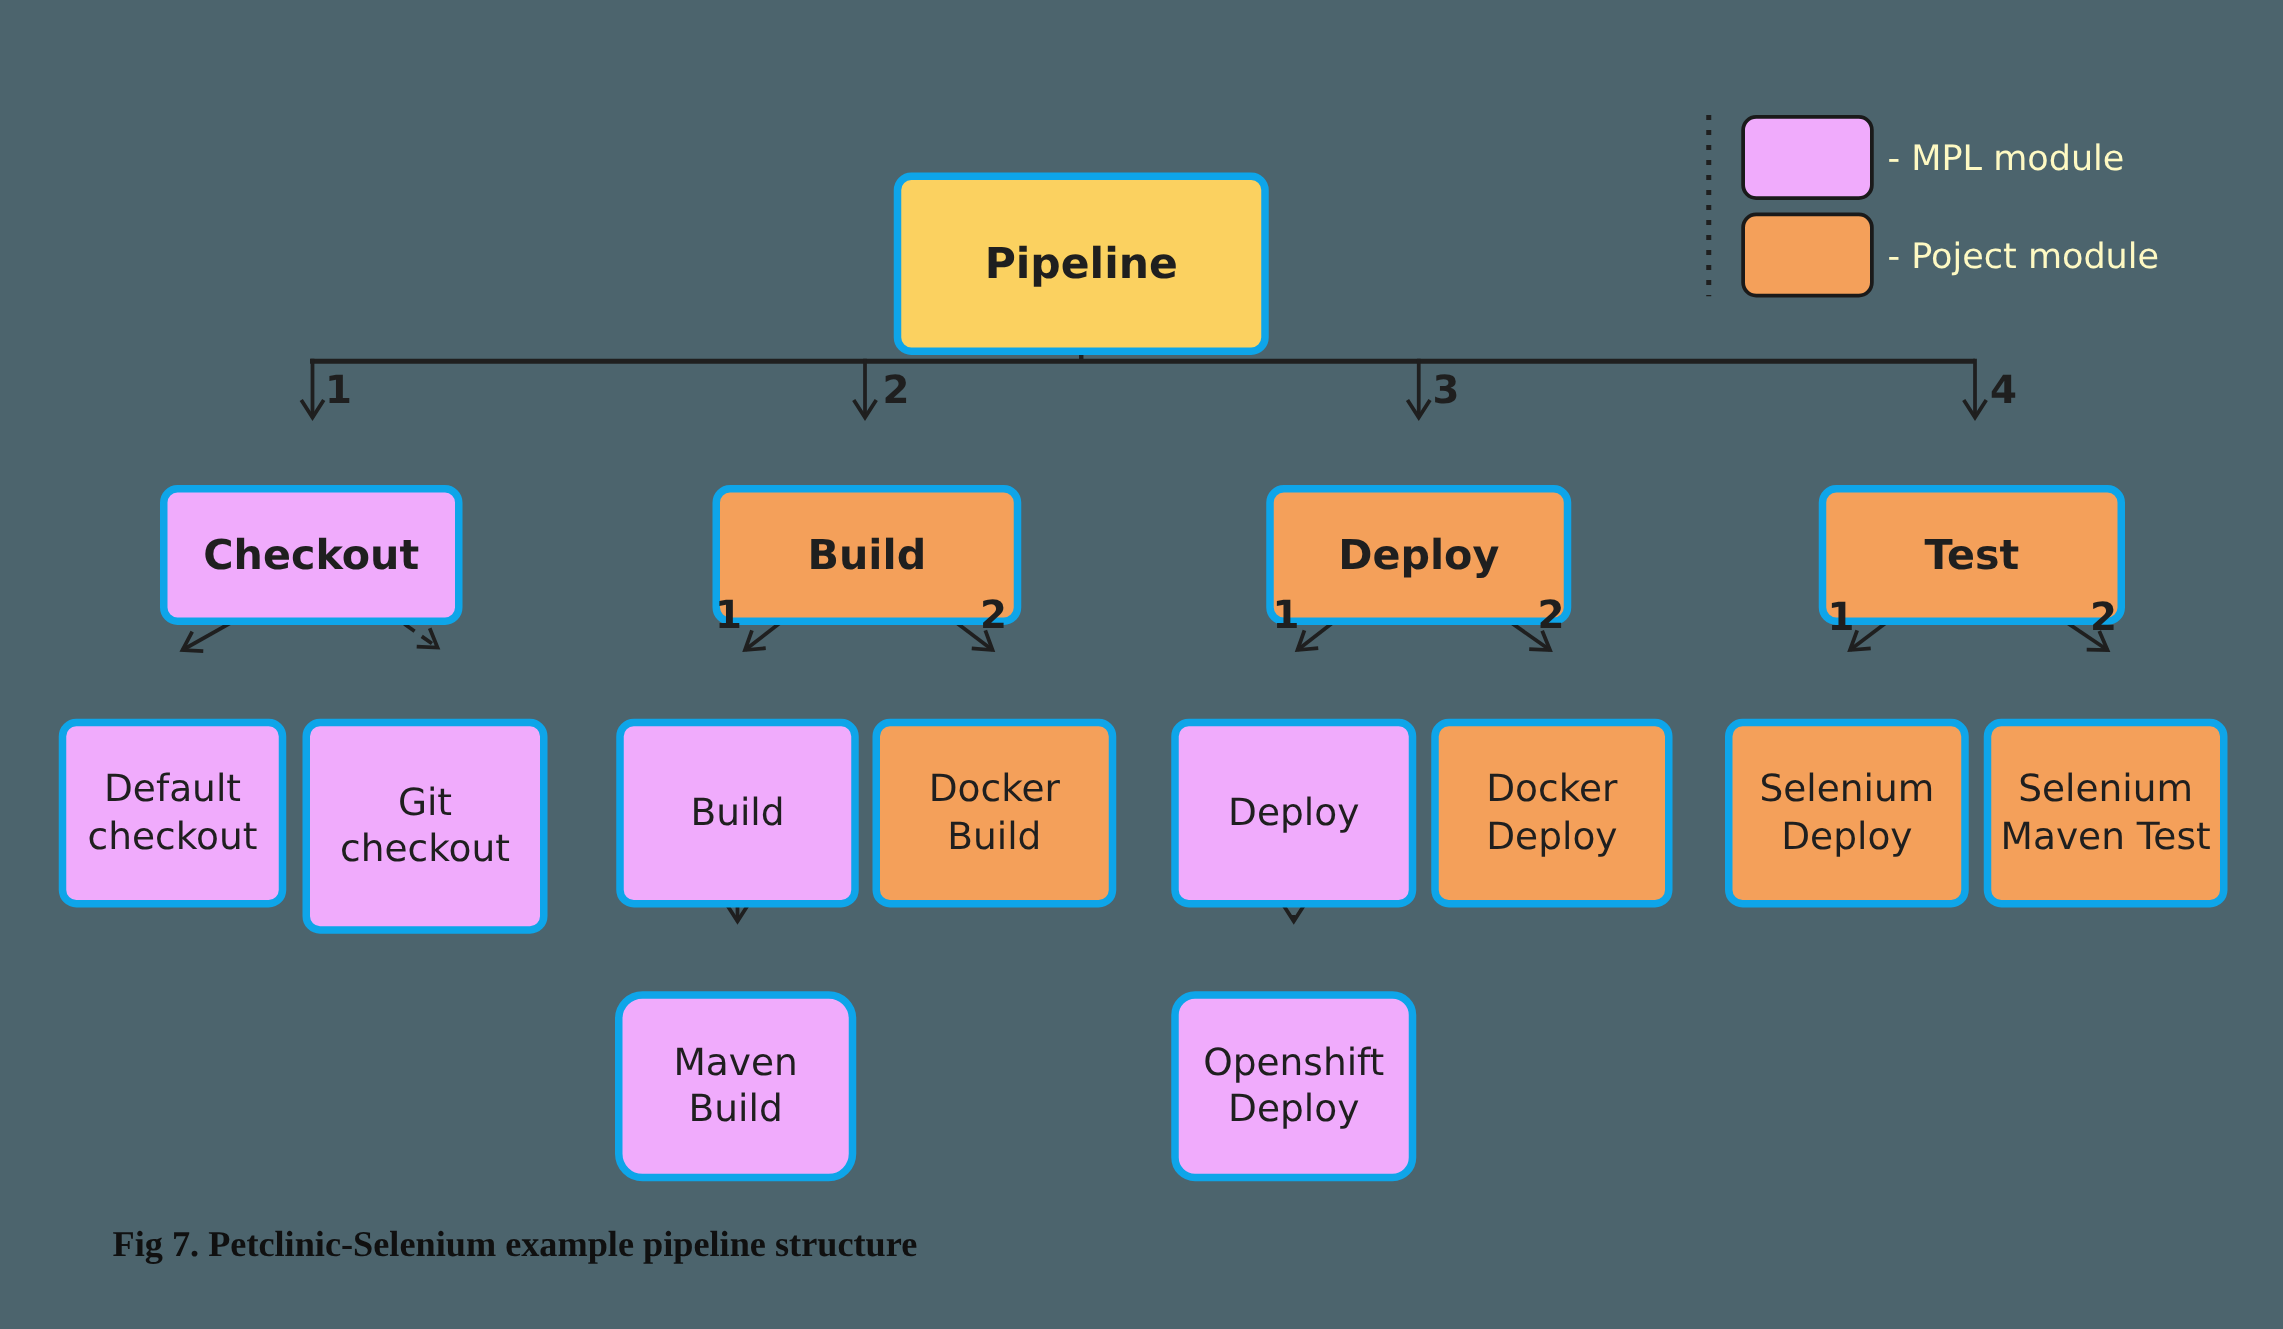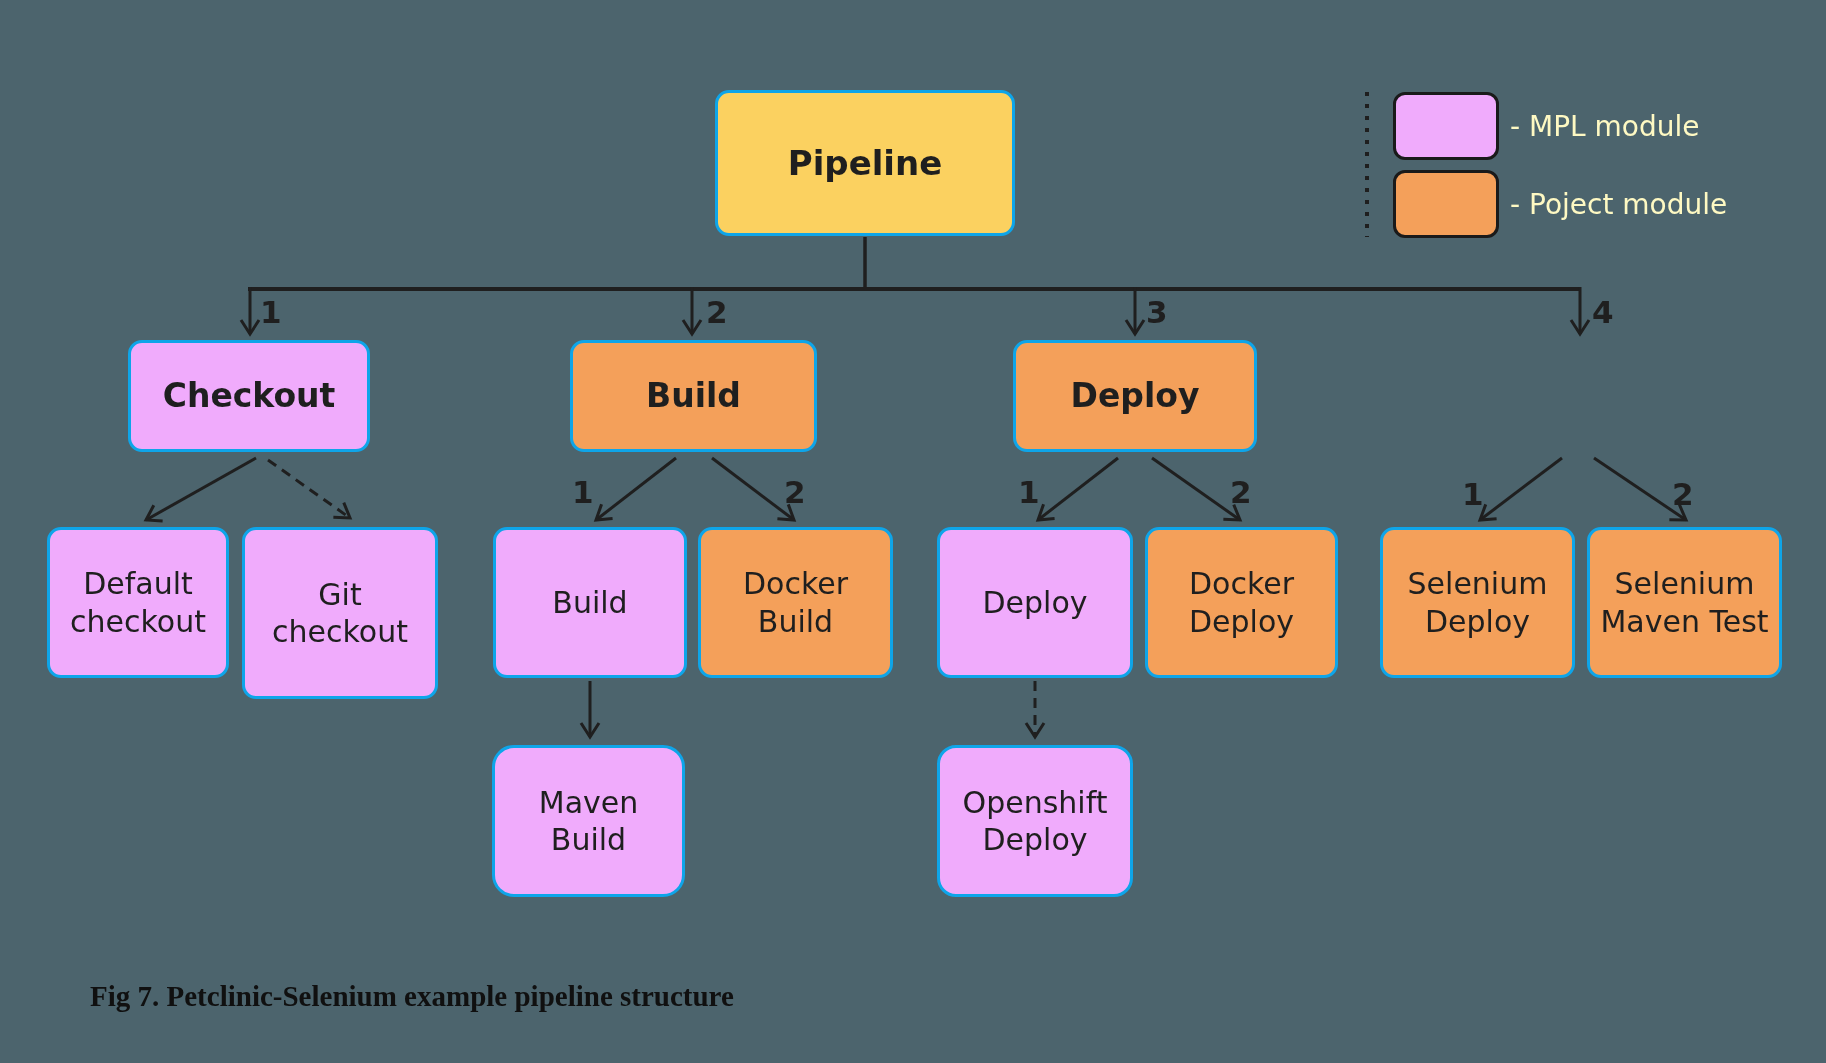--- a/index.html
+++ b/index.html
@@ -7,26 +7,27 @@
     position:relative;
     width:1826px;height:1063px;
     background:#4c646d;
     font-family:"DejaVu Sans",sans-serif;
     color:#1f1f1f;
     overflow:hidden;
   }
   svg.wires{position:absolute;left:0;top:0;pointer-events:none;}
   .node{
     position:absolute;
-    border:3px solid #0ea5e9;
+    border:6px solid #0ea5e9;
     border-radius:14px;
     display:flex;align-items:center;justify-content:center;
     text-align:center;
     box-sizing:border-box;
     color:#1f1f1f;
+    margin-top:48px;
   }
   .node .lbl{white-space:pre-line;line-height:1.24;}
   .yellow{background:#fbd160;}
   .peach{background:#f0abfc;}
   .orange{background:#f4a05a;}
   .root .lbl{font-size:34px;font-weight:bold;}
   .stage .lbl{font-size:33px;font-weight:bold;}
   .leaf .lbl{font-size:30px;font-weight:normal;}
   .edge-num{
     position:absolute;
@@ -90,20 +91,23 @@
 
   <div class="node peach stage" style="left:128px;top:340px;width:242px;height:112px;">
     <span class="lbl">Checkout</span>
   </div>
   <div class="node orange stage" style="left:570px;top:340px;width:247px;height:112px;">
     <span class="lbl">Build</span>
   </div>
   <div class="node orange stage" style="left:1013px;top:340px;width:244px;height:112px;">
     <span class="lbl">Deploy</span>
   </div>
+  <div class="node orange stage" style="left:1455px;top:340px;width:245px;height:112px;">
+    <span class="lbl">Test</span>
+  </div>
 
   <div class="node peach leaf" style="left:47px;top:527px;width:182px;height:151px;">
     <span class="lbl">Default
 checkout</span>
   </div>
   <div class="node peach leaf" style="left:242px;top:527px;width:196px;height:172px;">
     <span class="lbl">Git
 checkout</span>
   </div>
   <div class="node peach leaf" style="left:493px;top:527px;width:194px;height:151px;">

